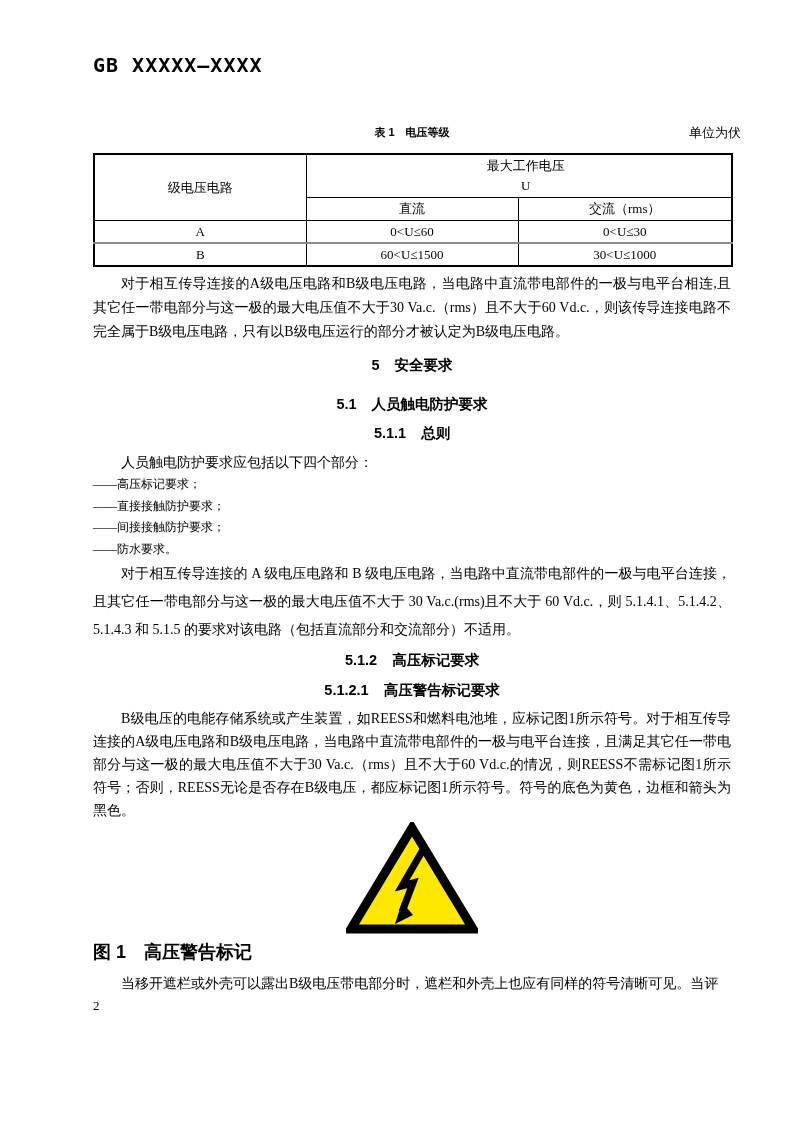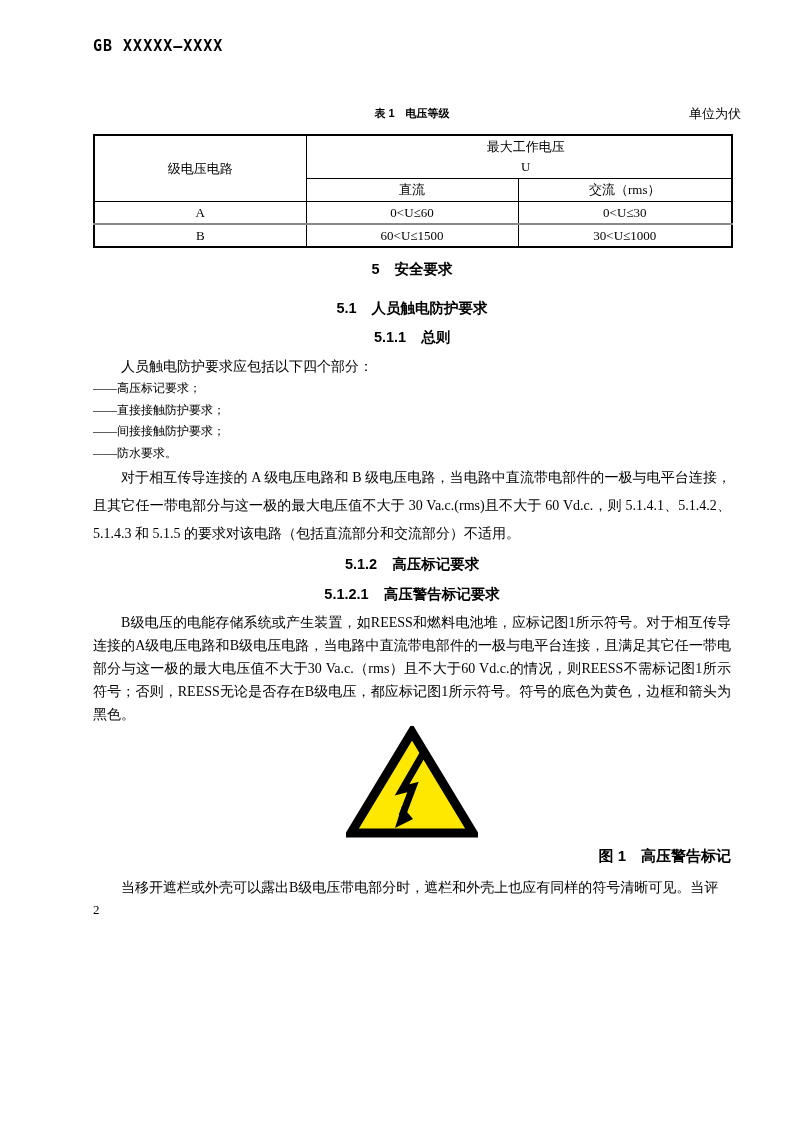--- a/index.html
+++ b/index.html
@@ -8,23 +8,23 @@
     width:793px; height:1122px;
     background:#ffffff;
     color:#000;
     font-family:"Liberation Serif","DejaVu Serif",serif;
     overflow:hidden;
   }
   .content {
     position:absolute; left:93px; top:0; width:638px;
   }
   .doc-code {
-    padding-top:37px;
+    padding-top:56px;
     font-family:"DejaVu Sans Mono","Liberation Mono",monospace;
-    font-weight:bold; font-size:15px; letter-spacing:1px;
+    font-weight:bold; font-size:20px; letter-spacing:1px;
     height:18px; line-height:18px;
   }
   .caption-row {
     position:relative; margin-top:48px; height:20px;
   }
   .table-caption {
     text-align:center;
     font-family:"Liberation Sans","DejaVu Sans",sans-serif;
     font-weight:bold; font-size:11px; line-height:20px;
   }
@@ -65,23 +65,23 @@
     text-align:center;
   }
   .sec-h .h-num { margin-right:15px; }
   .sec-h5    { margin-top:13px; }
   .sec-h51   { margin-top:22px; }
   .sec-h511  { margin-top:12px; }
   .sec-h512  { margin-top:8px; }
   .sec-h5121 { margin-top:13px; }
   .figure-box { text-align:center; height:112px; }
   .figure-caption {
-    margin-top:9px; text-align:right;
+    margin-top:9px; text-align:left;
     font-family:"Liberation Sans","DejaVu Sans",sans-serif;
-    font-weight:bold; font-size:15px; line-height:18px;
+    font-weight:bold; font-size:18px; line-height:18px;
   }
   .page-number { margin-top:2px; font-size:13px; line-height:17px; }
 </style>
 </head>
 <body>
 
 <div class="page">
   <div class="content">
 
     <div class="doc-code">GB XXXXX—XXXX</div>
@@ -115,20 +115,21 @@
           <td>0&lt;U≤30</td>
         </tr>
         <tr class="row-b">
           <td>B</td>
           <td>60&lt;U≤1500</td>
           <td>30&lt;U≤1000</td>
         </tr>
       </tbody>
     </table>
 
+    <p class="body-p p1">对于相互传导连接的A级电压电路和B级电压电路，当电路中直流带电部件的一极与电平台相连,且其它任一带电部分与这一极的最大电压值不大于30 Va.c.（rms）且不大于60 Vd.c.，则该传导连接电路不完全属于B级电压电路，只有以B级电压运行的部分才被认定为B级电压电路。</p>
 
     <div class="sec-h sec-h5">
       <span class="h-num">5</span><span>安全要求</span>
     </div>
 
     <div class="sec-h sec-h51">
       <span class="h-num">5.1</span><span>人员触电防护要求</span>
     </div>
 
     <div class="sec-h sec-h511">

